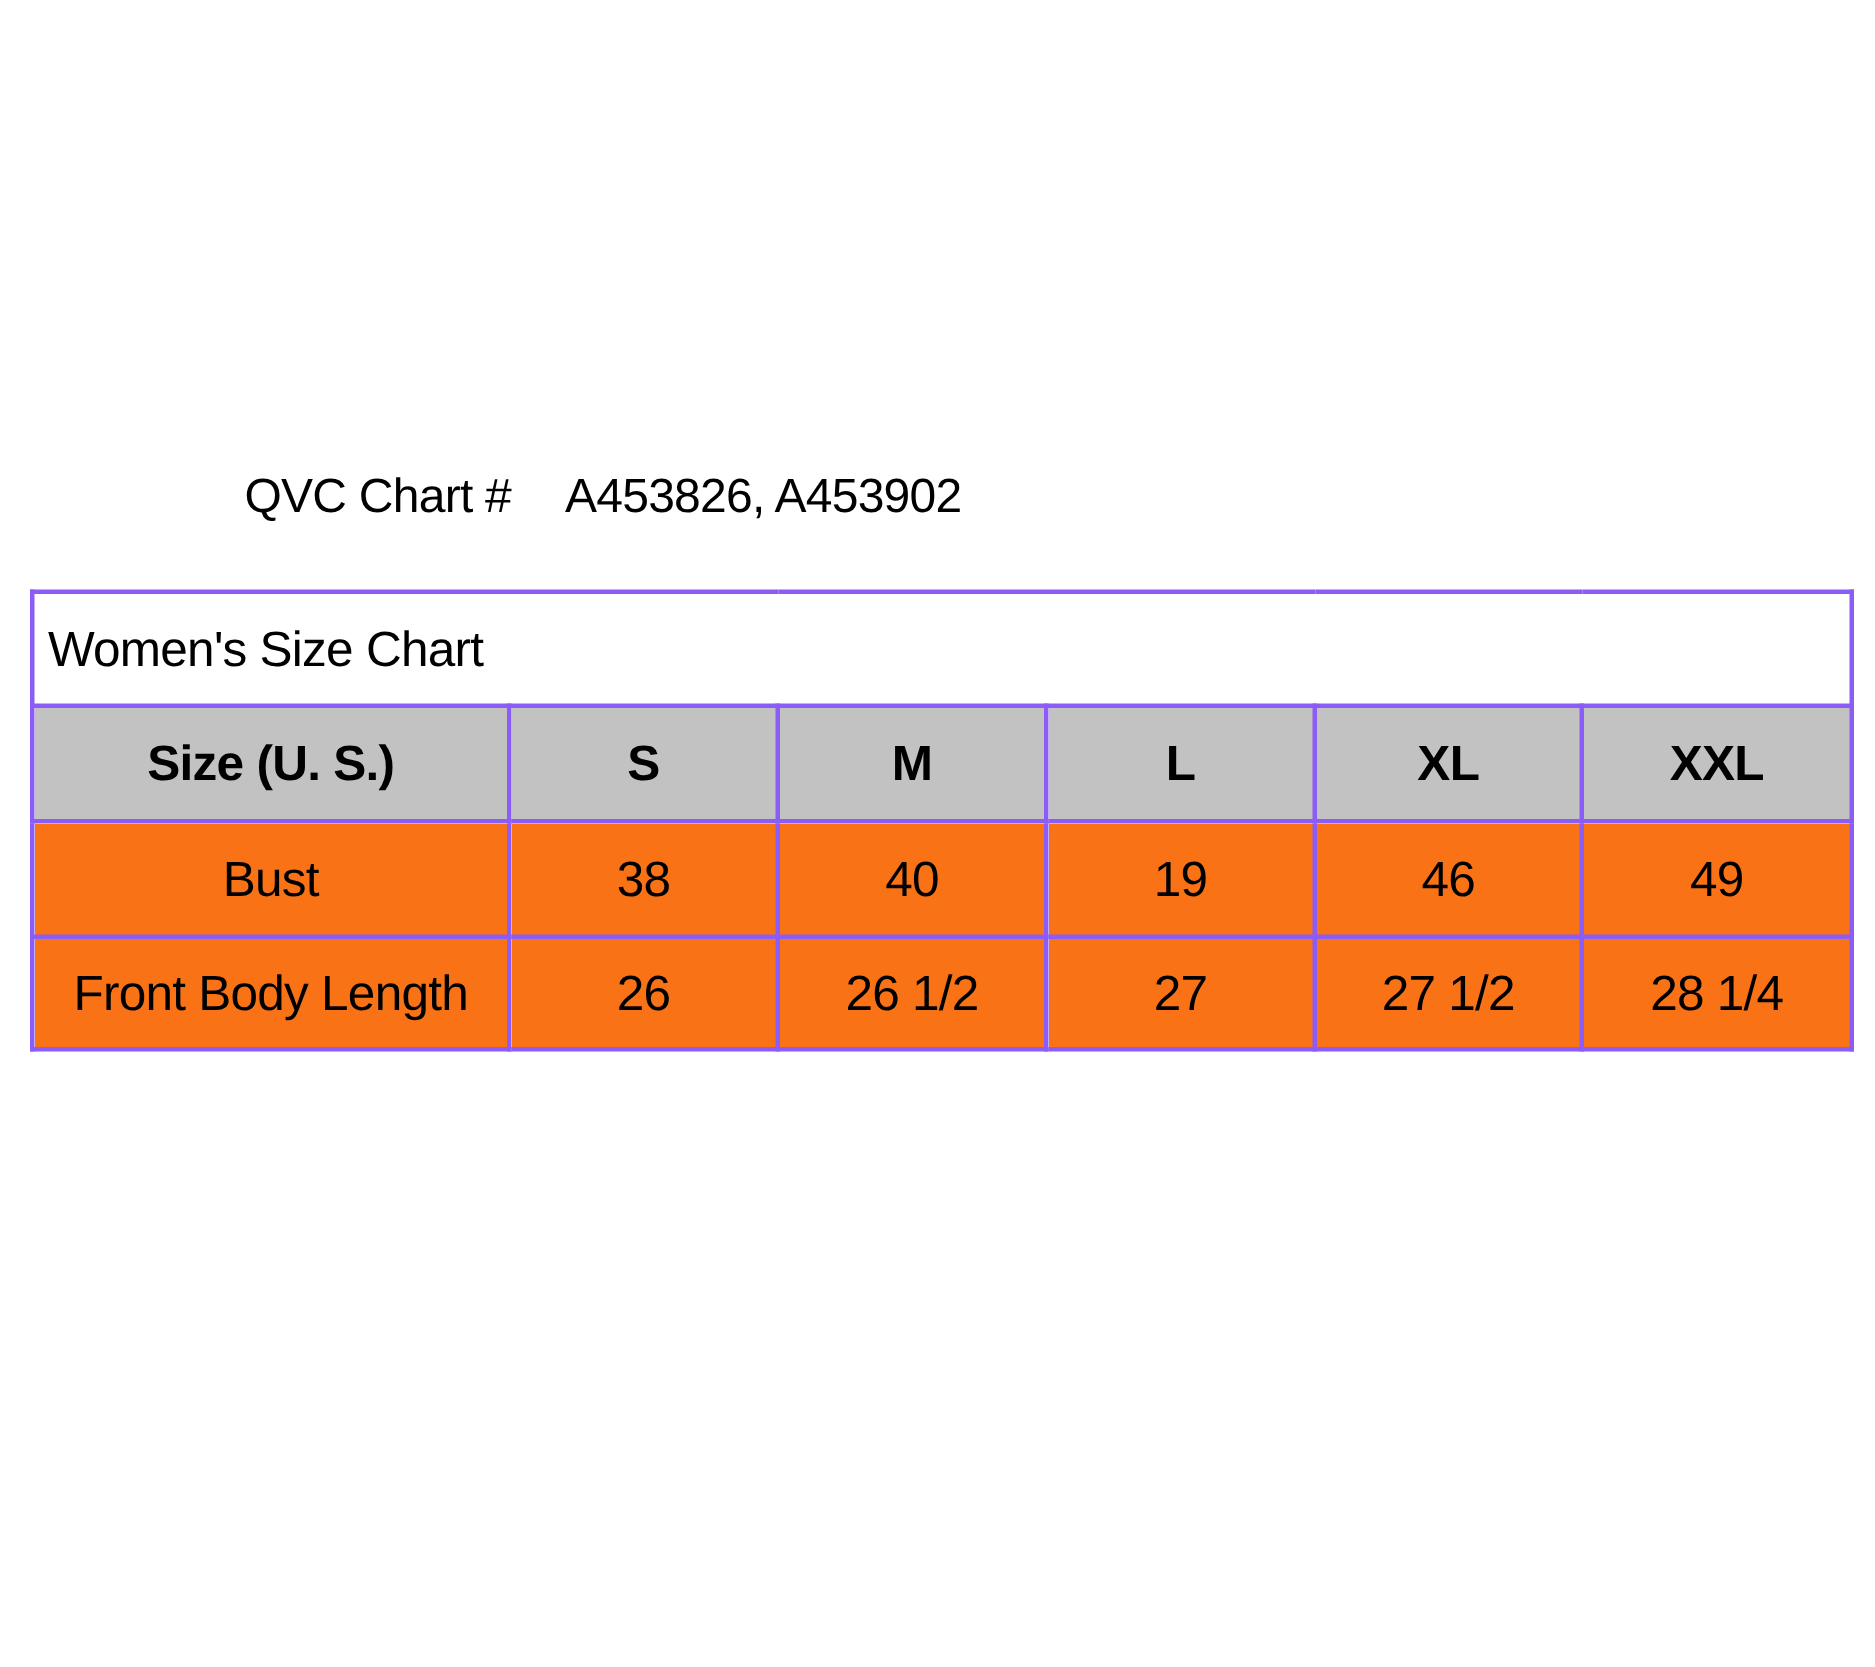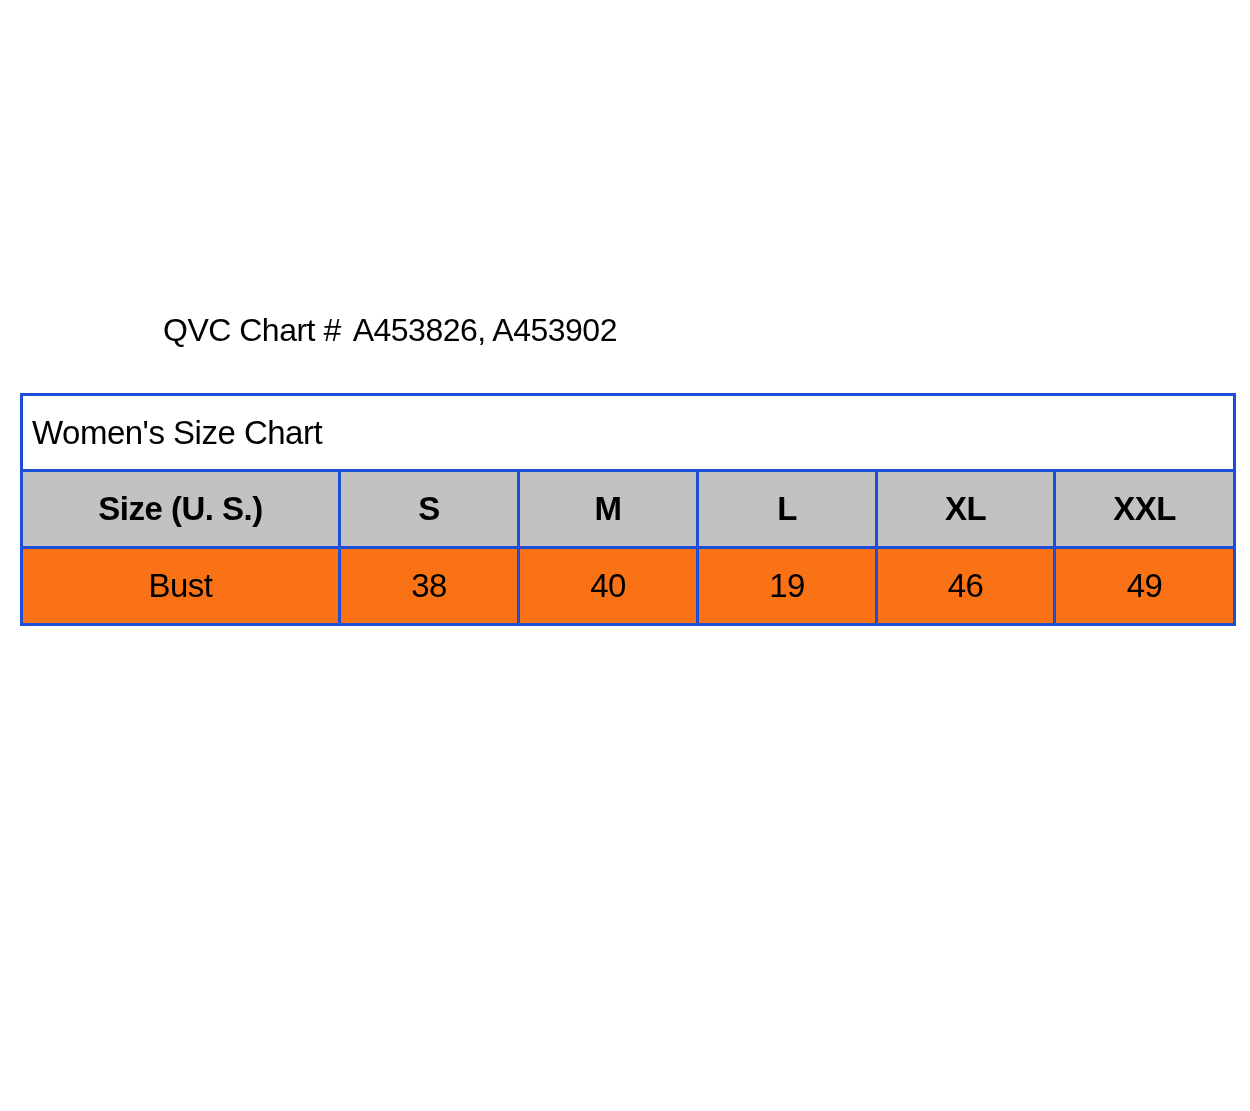--- a/index.html
+++ b/index.html
@@ -16,32 +16,32 @@
   }
   .item-line {
     position: absolute;
     left: 163px;
     top: 312px;
     font-size: 32px;
     letter-spacing: -0.5px;
     white-space: nowrap;
   }
   .item-line .nums {
-    margin-left: 12px;
+    margin-left: 36px;
   }
   table.size-chart {
     position: absolute;
     left: 20px;
     top: 393px;
     width: 1213px;
     border-collapse: collapse;
     table-layout: fixed;
   }
   table.size-chart td {
-    border: 3px solid #1d4ed8;
+    border: 3px solid #8b5cf6;
     font-size: 33px;
     letter-spacing: -0.5px;
     text-align: center;
     vertical-align: middle;
     padding: 0;
     overflow: hidden;
     white-space: nowrap;
   }
   tr.title-row td {
     text-align: left;
@@ -91,14 +91,22 @@
       <td>XXL</td>
     </tr>
     <tr class="data-row">
       <td>Bust</td>
       <td>38</td>
       <td>40</td>
       <td>19</td>
       <td>46</td>
       <td>49</td>
     </tr>
+    <tr class="data-row last">
+      <td>Front Body Length</td>
+      <td>26</td>
+      <td>26 1/2</td>
+      <td>27</td>
+      <td>27 1/2</td>
+      <td>28 1/4</td>
+    </tr>
   </tbody>
 </table>
 
 </body></html>

